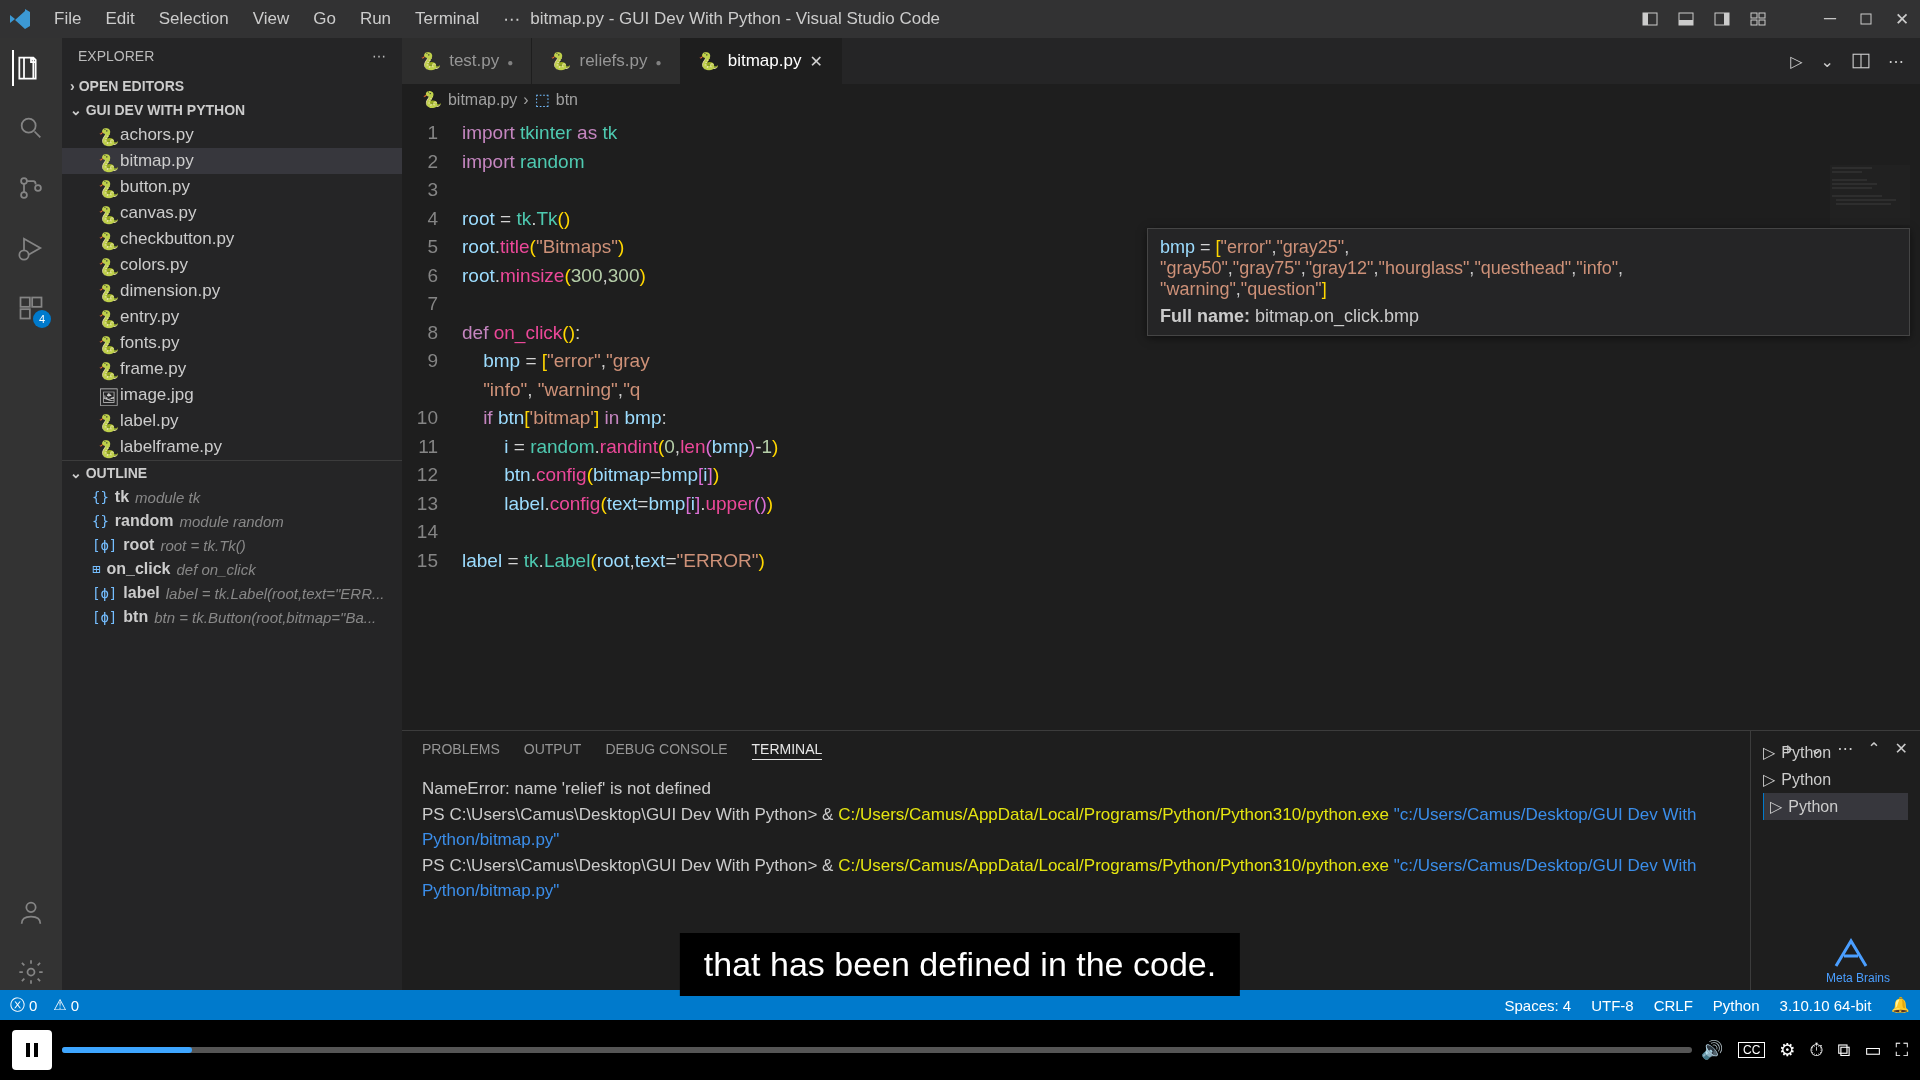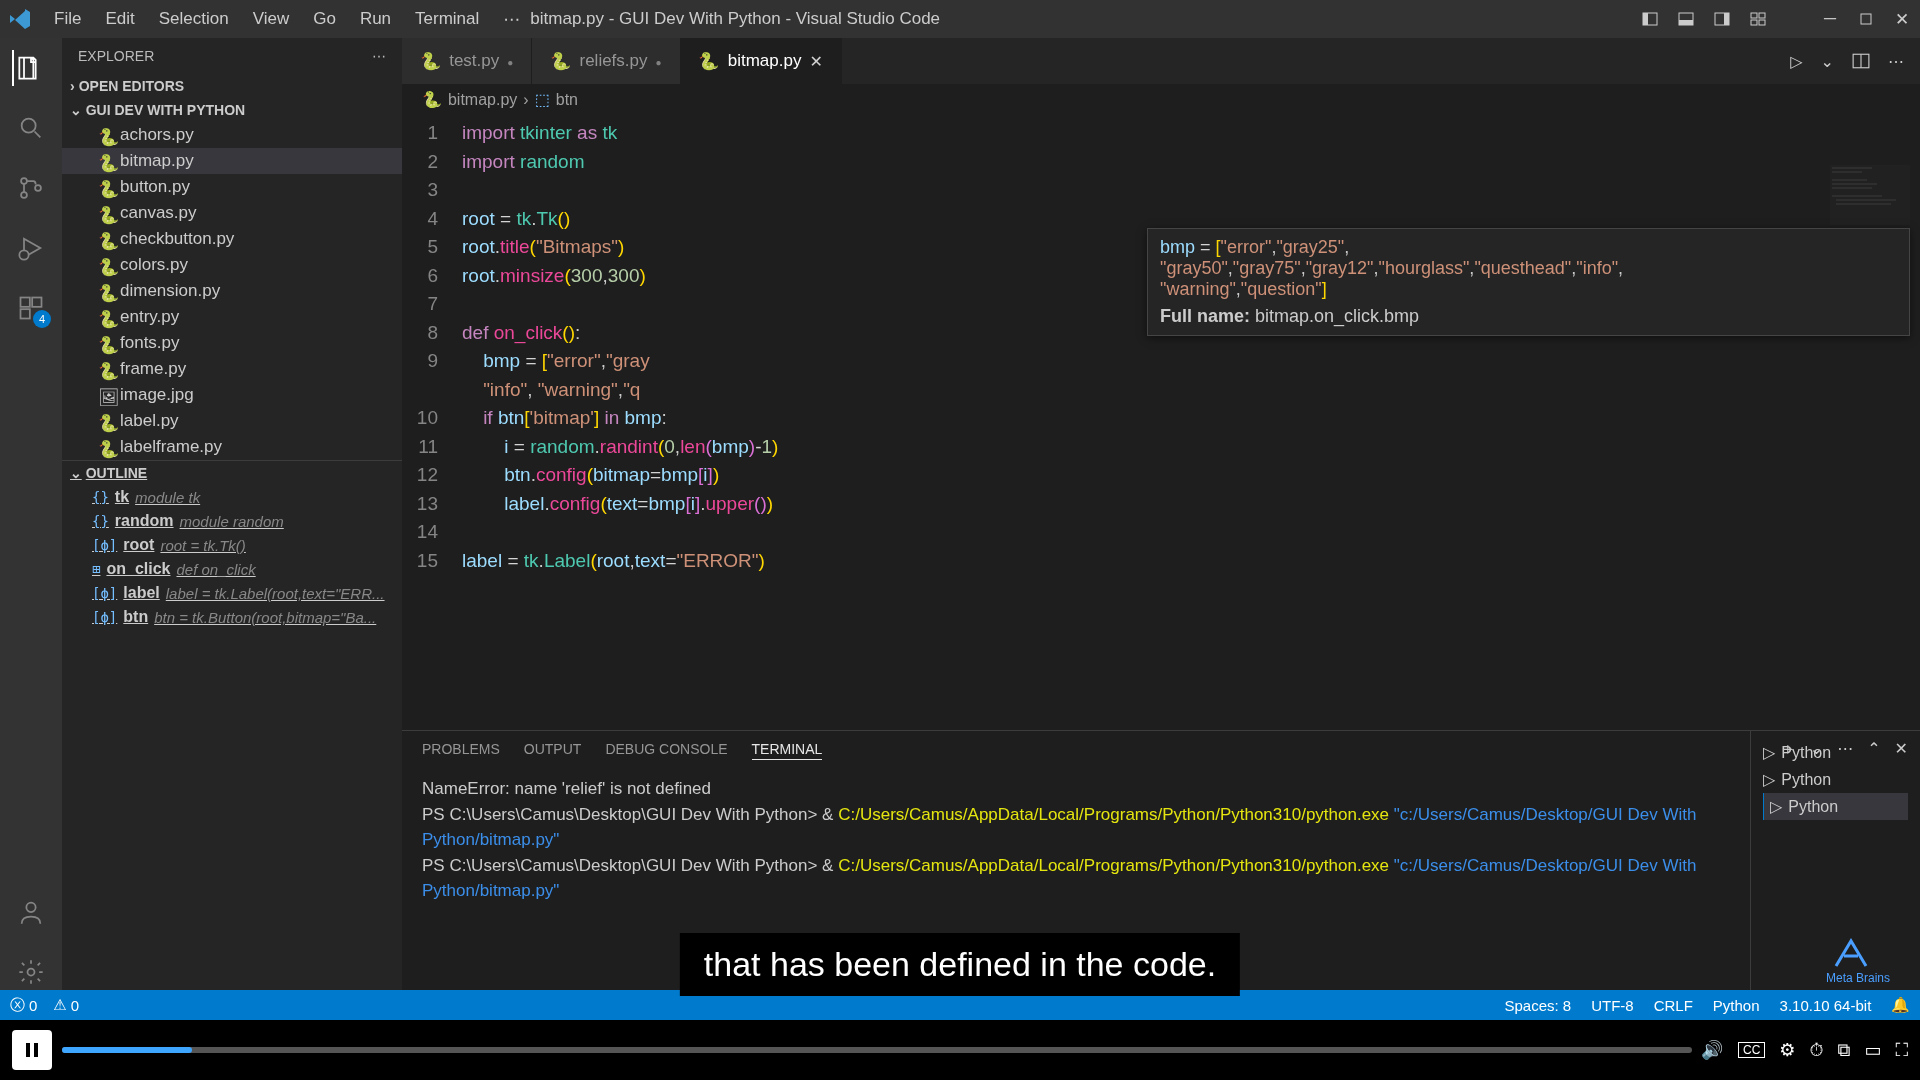--- a/index.html
+++ b/index.html
@@ -31,21 +31,21 @@
 .sidebar .section-title { padding: 4px 8px; font-weight: bold; font-size: 14px; display: flex; align-items: center; gap: 4px; cursor: pointer; }
 .sidebar .section-title.open::before { content: '⌄'; }
 .sidebar .section-title.closed::before { content: '›'; }
 .sidebar .file { padding: 3px 8px 3px 36px; cursor: pointer; display: flex; align-items: center; gap: 6px; font-size: 17px; color:#cccccc;}
 .sidebar .file.active { background: #37373d; }
 .sidebar .file-icon { width:16px; height:16px; display:inline-flex; }
 .sidebar .outline-item { padding:3px 8px 3px 30px; font-size:16px; display:flex; align-items:center; gap:6px; color:#cccccc;}
 .sidebar .outline-item .sym { color:#75beff; font-family:monospace; font-size:14px;}
 .sidebar .outline-item .detail { color:#888; font-size:15px; font-style:italic;text-align:right;}
 .sidebar .explorer-files { flex:0 0 auto; overflow:hidden; }
-.sidebar .outline-wrap { border-top:1px solid #3c3c3c;text-decoration:underline; }
+.sidebar .outline-wrap { border-top:1px solid #3c3c3c; }
 
 
 .editor { flex: 1; background: #1e1e1e; display: flex; flex-direction: column; position: relative; }
 .tabs { height: 46px; background: #252526; display: flex; align-items: stretch; }
 .tab { padding: 10px 18px; display: flex; align-items: center; gap: 8px; background: #2d2d2d; color: #969696; cursor: pointer; font-size:17px; border-right:1px solid #1e1e1e;}
 .tab.active { background: #1e1e1e; color: #ffffff; }
 .tab .close { opacity:0.8; font-size:16px; }
 .tab .close.dot::before { content:'●'; font-size:10px; }
 .tabs .actions { margin-left:auto; display:flex; align-items:center; gap:18px; padding-right:16px; color:#cccccc; }
 
@@ -420,21 +420,21 @@
           </div>
       </div>
     </div>
   </div>
 </div>
 
 <div class="statusbar">
   <span class="sitem">ⓧ <span>0</span></span>
   <span class="sitem">⚠ <span>0</span></span>
   <div class="right">
-    <span class="sitem">Spaces: 8</span>
+    <span class="sitem">Spaces: 4</span>
     <span class="sitem">UTF-8</span>
     <span class="sitem">CRLF</span>
     <span class="sitem">Python</span>
     <span class="sitem">3.10.10 64-bit</span>
     <span class="sitem">🔔</span>
   </div>
 </div>
 
 <div class="logo-overlay">
   <svg width="50" height="40" viewBox="0 0 50 40">

